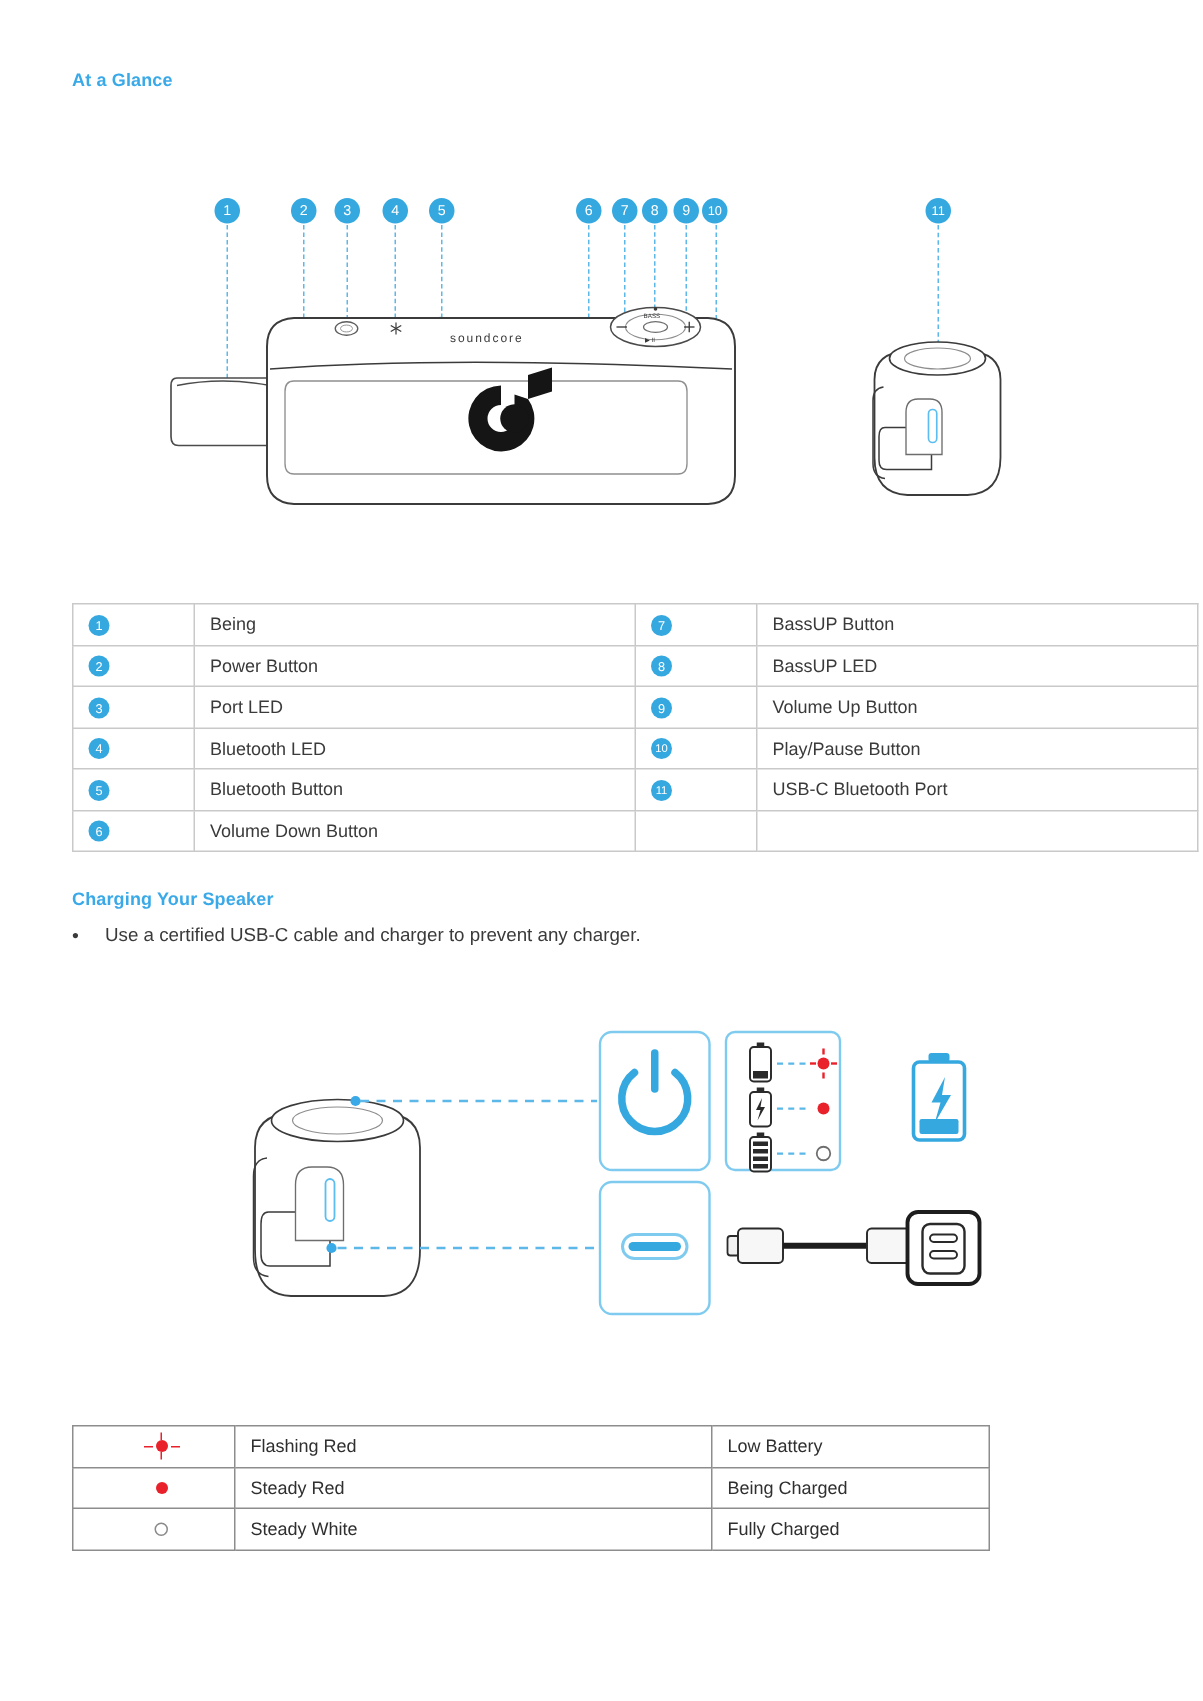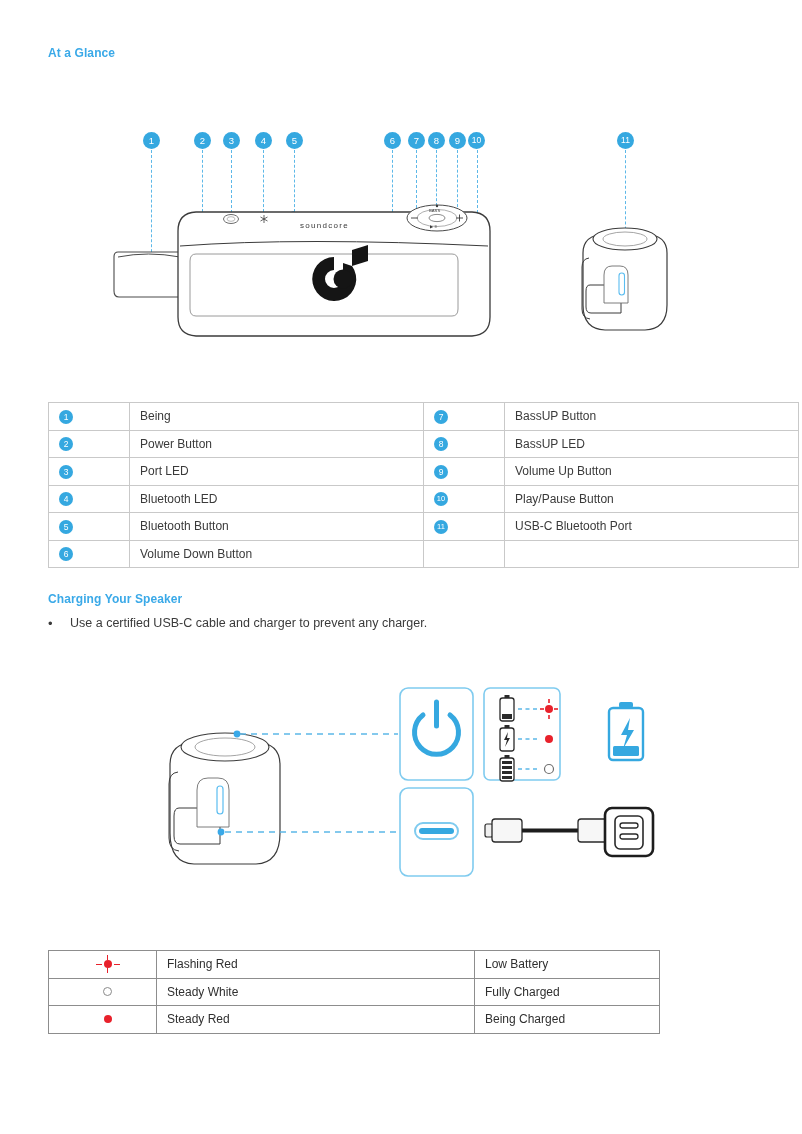--- a/index.html
+++ b/index.html
@@ -406,29 +406,29 @@
           <span class="ind-ray ray-b"></span>
           <span class="ind-dot"></span>
         </span>
       </td>
       <td class="led-name-cell">Flashing Red</td>
       <td>Low Battery</td>
     </tr>
     <tr>
       <td class="led-icon-cell">
         <span class="ind-wrap">
+          <span class="ind-dot"></span>
+        </span>
+      </td>
+      <td class="led-name-cell">Steady Red</td>
+      <td>Being Charged</td>
+    </tr>
+    <tr>
+      <td class="led-icon-cell">
+        <span class="ind-wrap">
           <span class="ind-ring"></span>
         </span>
       </td>
       <td class="led-name-cell">Steady White</td>
       <td>Fully Charged</td>
     </tr>
-    <tr>
-      <td class="led-icon-cell">
-        <span class="ind-wrap">
-          <span class="ind-dot"></span>
-        </span>
-      </td>
-      <td class="led-name-cell">Steady Red</td>
-      <td>Being Charged</td>
-    </tr>
   </tbody>
 </table>
 
 </body></html>

